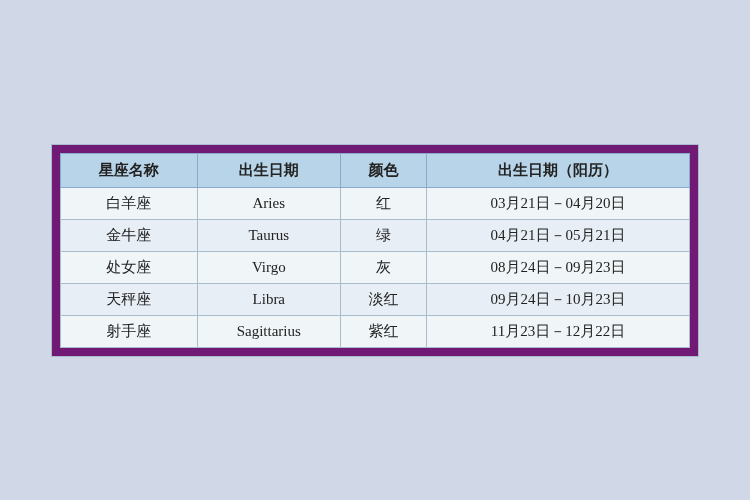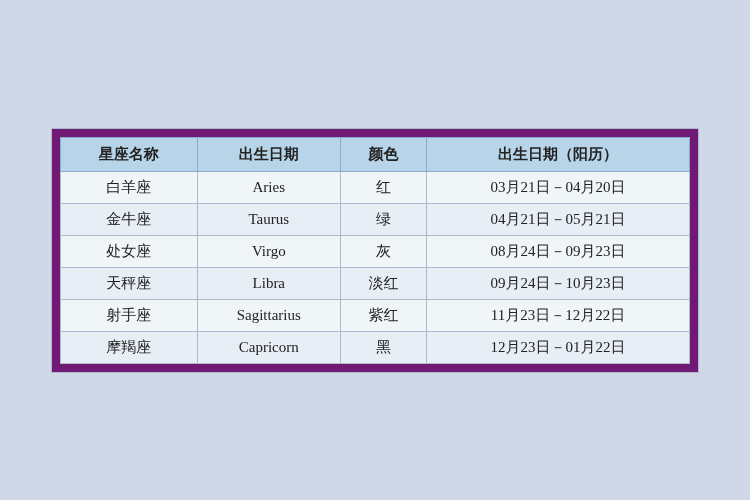--- a/index.html
+++ b/index.html
@@ -89,21 +89,15 @@
           <td>Libra</td>
           <td>淡红</td>
           <td>09月24日－10月23日</td>
         </tr>
         <tr>
           <td>射手座</td>
           <td>Sagittarius</td>
           <td>紫红</td>
           <td>11月23日－12月22日</td>
         </tr>
-        <tr>
-          <td>摩羯座</td>
-          <td>Capricorn</td>
-          <td>黑</td>
-          <td>12月23日－01月22日</td>
-        </tr>
       </tbody>
   </table>
 </div>
 
 </body></html>

